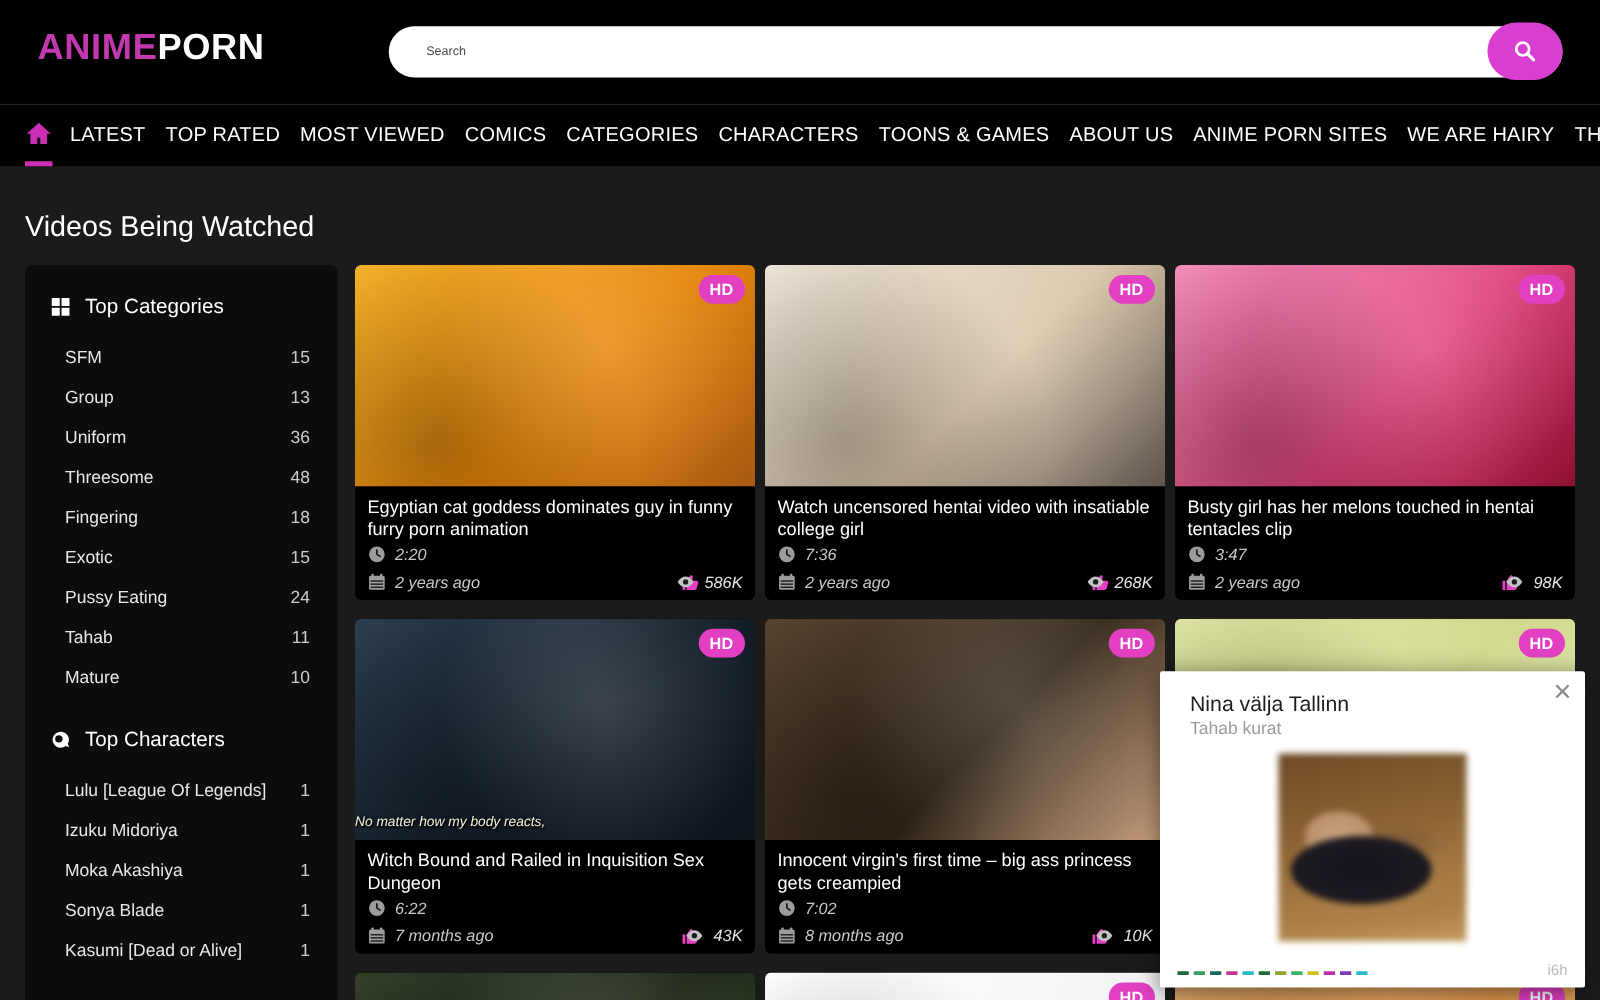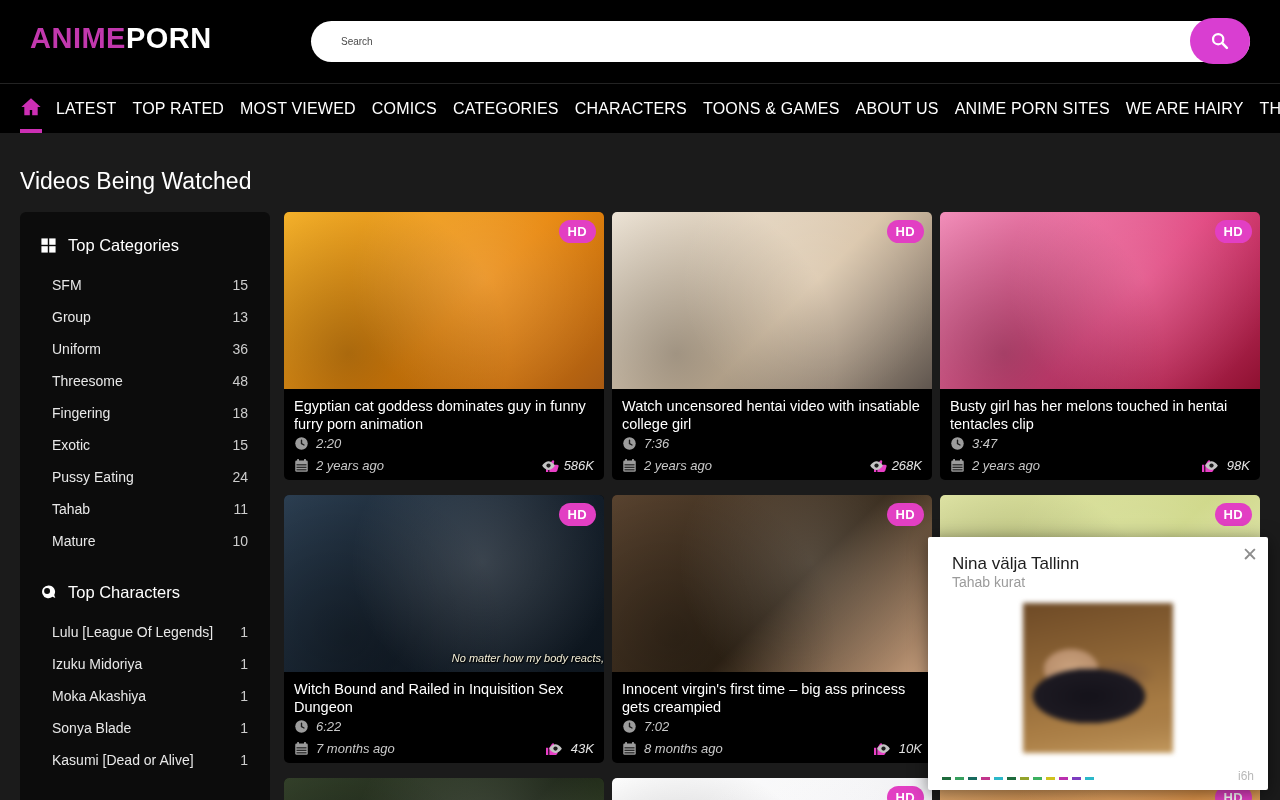--- a/index.html
+++ b/index.html
@@ -82,21 +82,21 @@
     background:radial-gradient(circle at 62% 38%, rgba(255,255,255,.16), transparent 58%),
                radial-gradient(circle at 20% 80%, rgba(0,0,0,.28), transparent 55%);
   }
   .hd-badge {
     position:absolute; top:8px; right:8px; z-index:2;
     background:#e23fc3; color:#fff; font-size:13px; font-weight:bold;
     padding:4px 9px; border-radius:13px; letter-spacing:.3px;
   }
   .thumb-caption {
     position:absolute; left:0; right:0; bottom:8px; z-index:2;
-    text-align:right; color:#f5f0d8; font-size:11px; font-style:italic;
+    text-align:left; color:#f5f0d8; font-size:11px; font-style:italic;
     text-shadow:0 0 3px #000, 1px 1px 1px #000;
   }
   .info { padding:8px 10px 9px; }
   .v-title {
     color:#fff; font-size:14.5px; font-weight:400; line-height:18px;
     height:36px; overflow:hidden; margin-bottom:3px;
   }
   .stat-row {
     display:flex; justify-content:space-between; align-items:flex-start;
     margin-top:3px; height:19px;font-style:italic;

